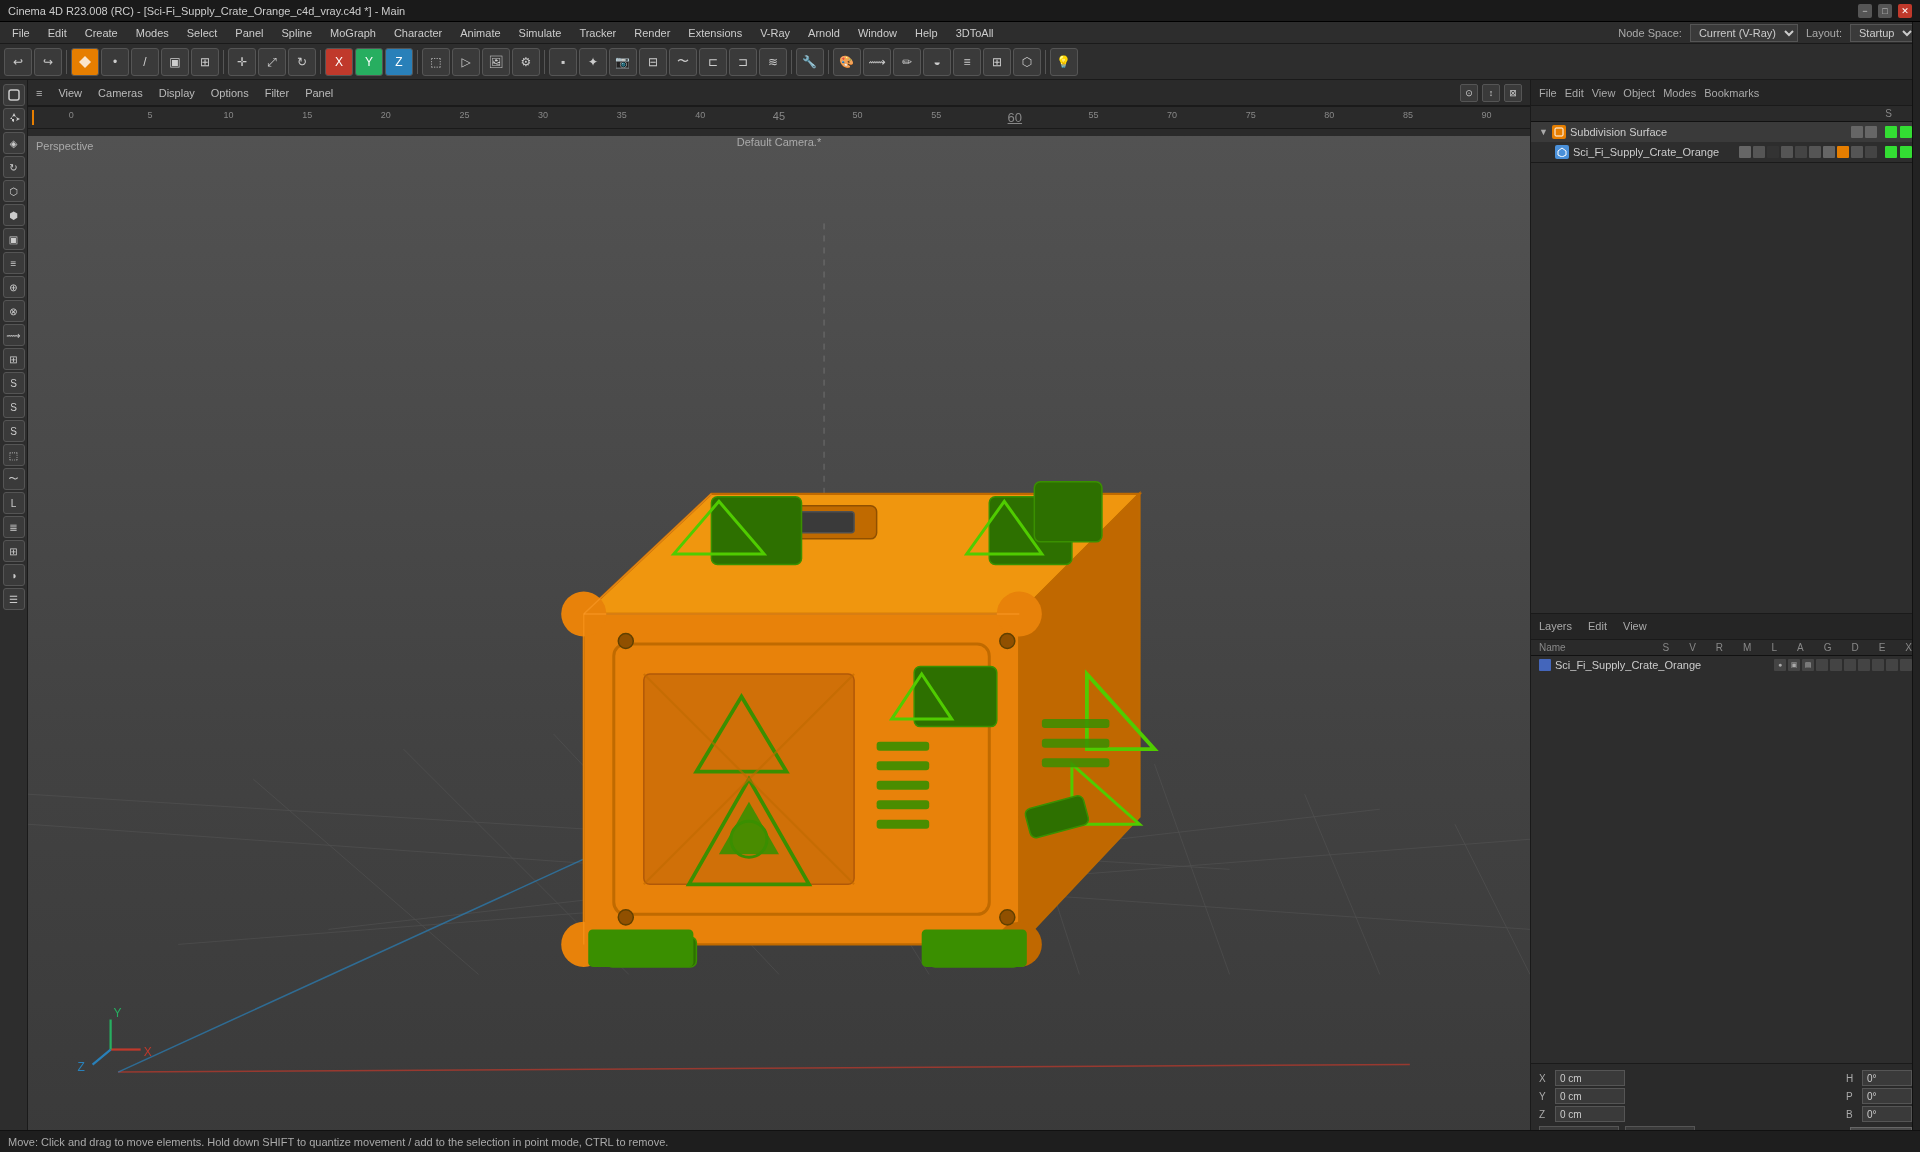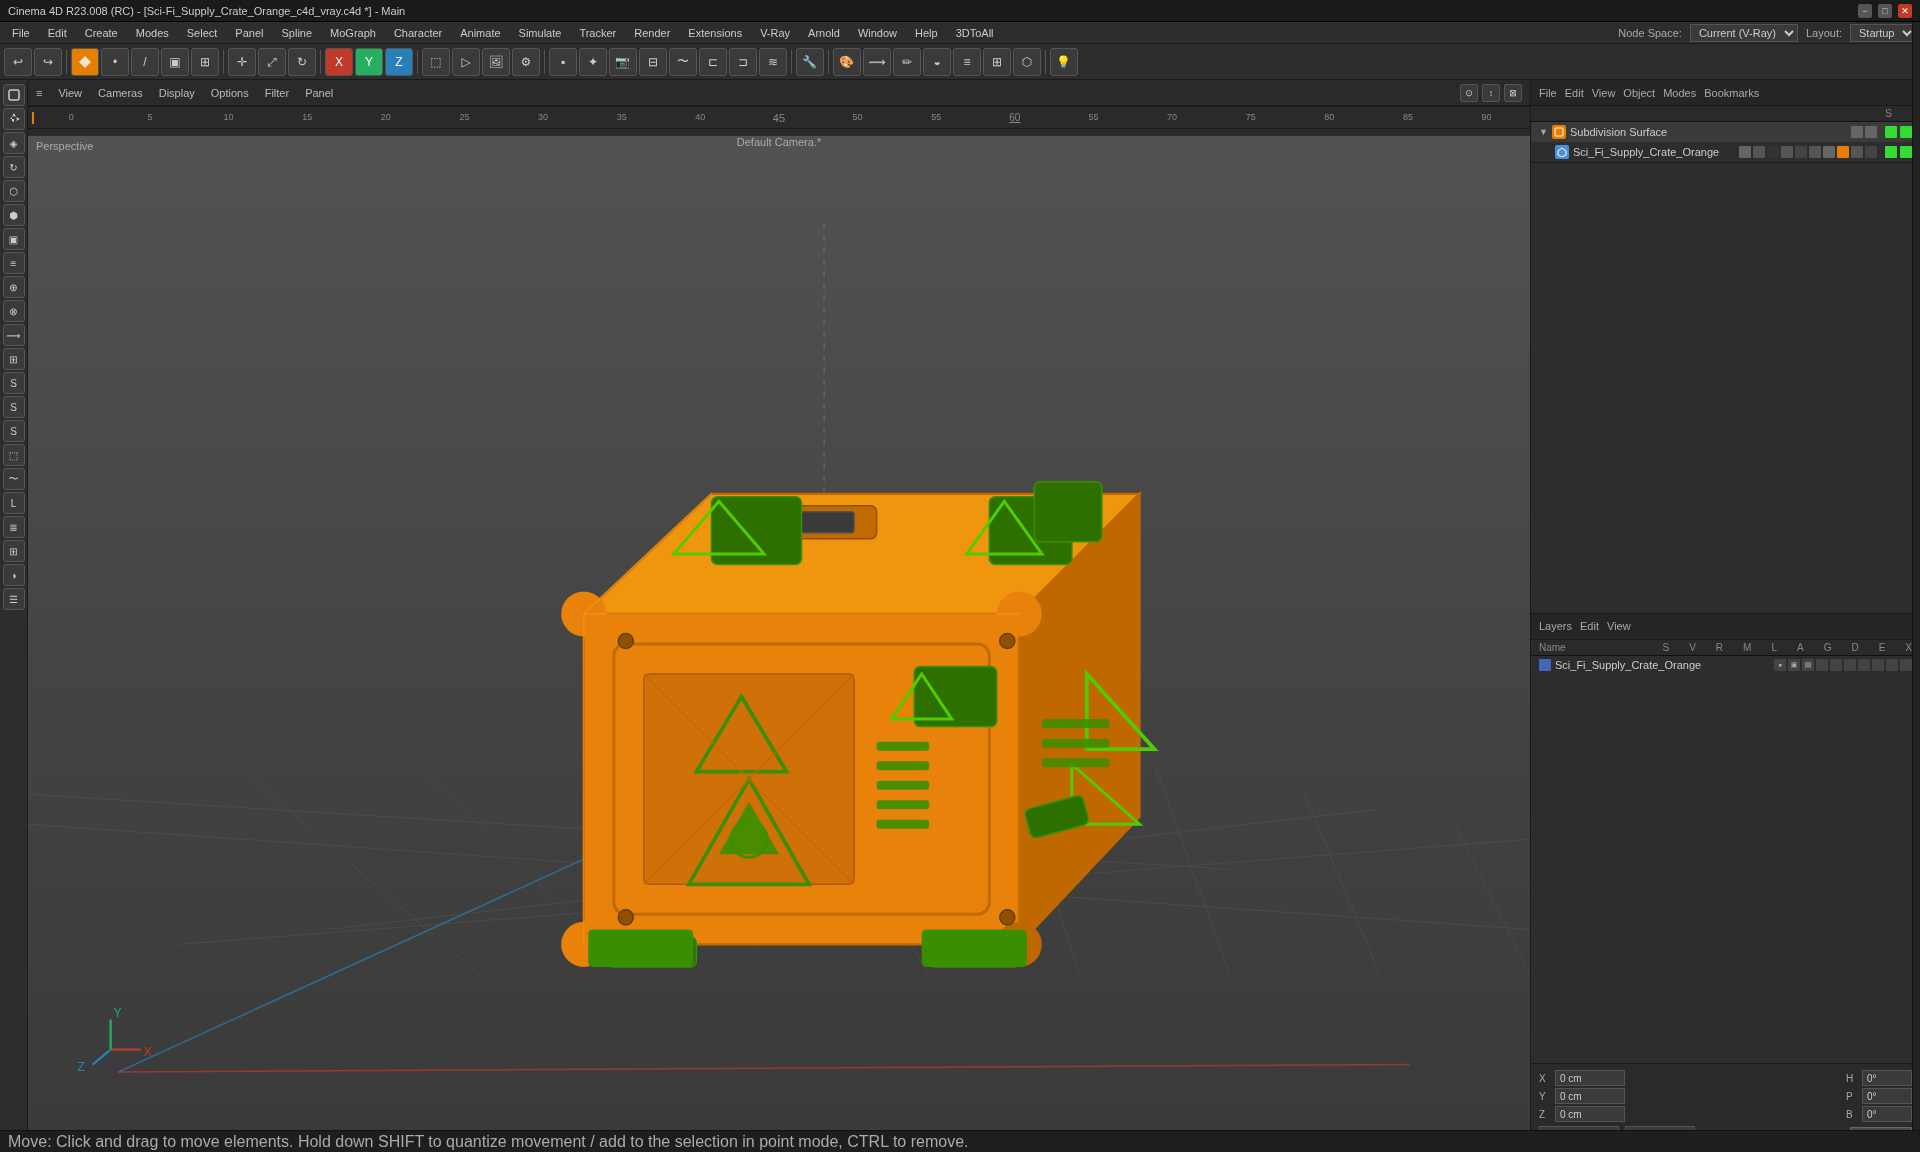--- a/index.html
+++ b/index.html
@@ -430,21 +430,21 @@
             <span style="font-size:9px;color:#888;flex:1;text-align:center;">10</span>
             <span style="font-size:9px;color:#888;flex:1;text-align:center;">15</span>
             <span style="font-size:9px;color:#888;flex:1;text-align:center;">20</span>
             <span style="font-size:9px;color:#888;flex:1;text-align:center;">25</span>
             <span style="font-size:9px;color:#888;flex:1;text-align:center;">30</span>
             <span style="font-size:9px;color:#888;flex:1;text-align:center;">35</span>
             <span style="font-size:9px;color:#888;flex:1;text-align:center;">40</span>
             <span style="font-size:11px;color:#888;flex:1;text-align:center;">45</span>
             <span style="font-size:9px;color:#888;flex:1;text-align:center;">50</span>
             <span style="font-size:9px;color:#888;flex:1;text-align:center;">55</span>
-            <span style="font-size:10px;color:#888;flex:1;text-align:center;text-decoration:underline;">60</span>
+            <span style="font-size:13px;color:#888;flex:1;text-align:center;text-decoration:underline;">60</span>
             <span style="font-size:9px;color:#888;flex:1;text-align:center;">55</span>
             <span style="font-size:9px;color:#888;flex:1;text-align:center;">70</span>
             <span style="font-size:9px;color:#888;flex:1;text-align:center;">75</span>
             <span style="font-size:9px;color:#888;flex:1;text-align:center;">80</span>
             <span style="font-size:9px;color:#888;flex:1;text-align:center;">85</span>
             <span style="font-size:9px;color:#888;flex:1;text-align:center;">90</span>
           </div>
         </div>
       </div>
 
@@ -568,21 +568,21 @@
         <div style="display:flex;gap:3px;margin-left:4px;">
           <div style="width:12px;height:12px;background:#3d3;border-radius:1px;"></div>
           <div style="width:12px;height:12px;background:#3d3;border-radius:1px;"></div>
         </div>
       </div>
     </div>
 
     <div style="flex:1;background:#2d2d2d;min-height:200px;"></div>
 
     <div id="layers-panel" style="border-top:1px solid #1a1a1a;">
-      <div id="layers-header" style="height:26px;background:#252525;display:flex;align-items:center;padding:0 8px;gap:8px;border-bottom:1px solid #1a1a1a;">
+      <div id="layers-header" style="height:26px;background:#252525;display:flex;align-items:center;padding:0 8px;gap:16px;border-bottom:1px solid #1a1a1a;">
         <span class="panel-menu">Layers</span>
         <span class="panel-menu">Edit</span>
         <span class="panel-menu">View</span>
       </div>
 
       <div id="layers-columns" style="display:flex;align-items:center;padding:2px 8px;background:#2a2a2a;border-bottom:1px solid #111;font-size:10px;color:#888;gap:20px;">
         <span style="flex:1;">Name</span>
         <span>S</span>
         <span>V</span>
         <span>R</span>
@@ -653,14 +653,14 @@
         <button class="apply-btn" style="background:#4a4a4a;border:1px solid #666;color:#ccc;font-size:11px;padding:2px 16px;cursor:pointer;margin-left:auto;">Apply</button>
       </div>
     </div>
 
     <div id="right-scrollbar" style="position:absolute;right:0;top:22px;width:8px;background:#222;border-left:1px solid #111;bottom:22px;"></div>
   </div>
 
 </div>
 
 <div id="statusbar" style="height:22px;background:#1e1e1e;display:flex;align-items:center;padding:0 8px;border-top:1px solid #111;">
-  <span style="color:#aaa;font-size:16px;">Move: Click and drag to move elements. Hold down SHIFT to quantize movement / add to the selection in point mode, CTRL to remove.</span>
+  <span style="color:#aaa;font-size:11px;">Move: Click and drag to move elements. Hold down SHIFT to quantize movement / add to the selection in point mode, CTRL to remove.</span>
 </div>
 
 </body></html>

